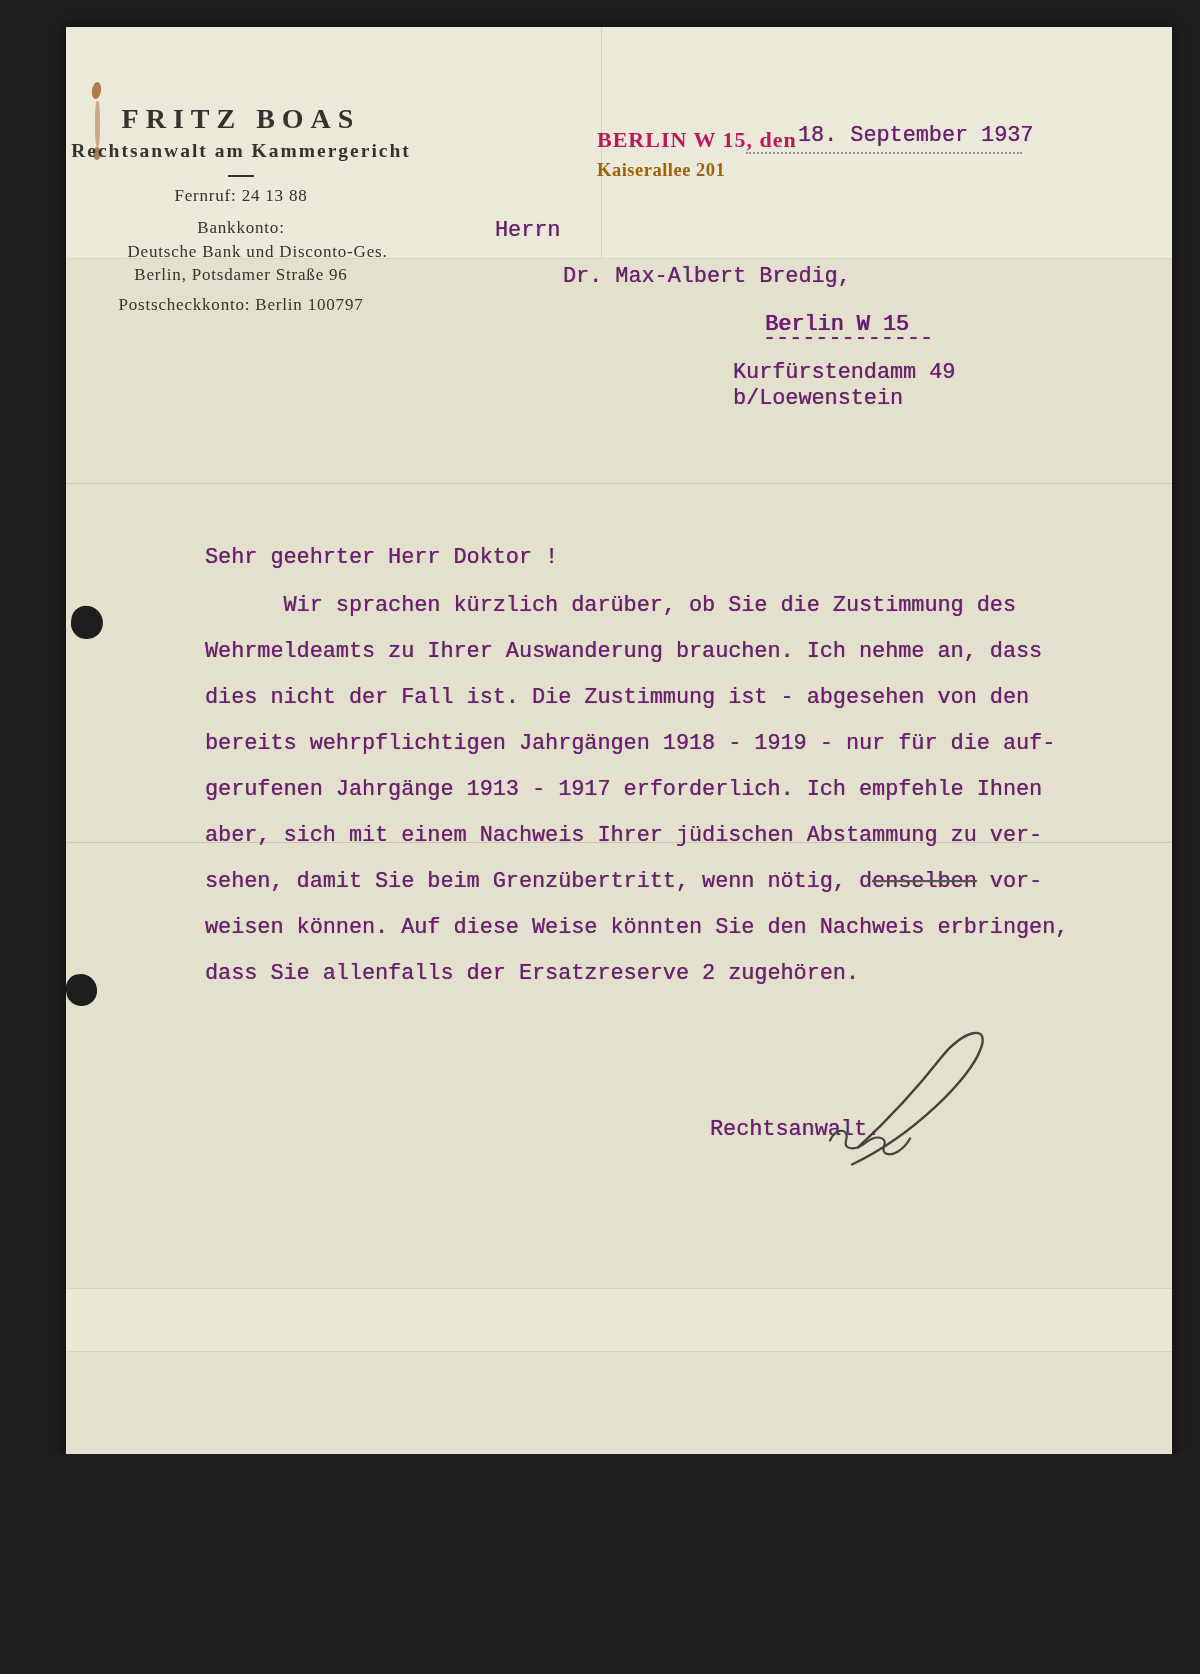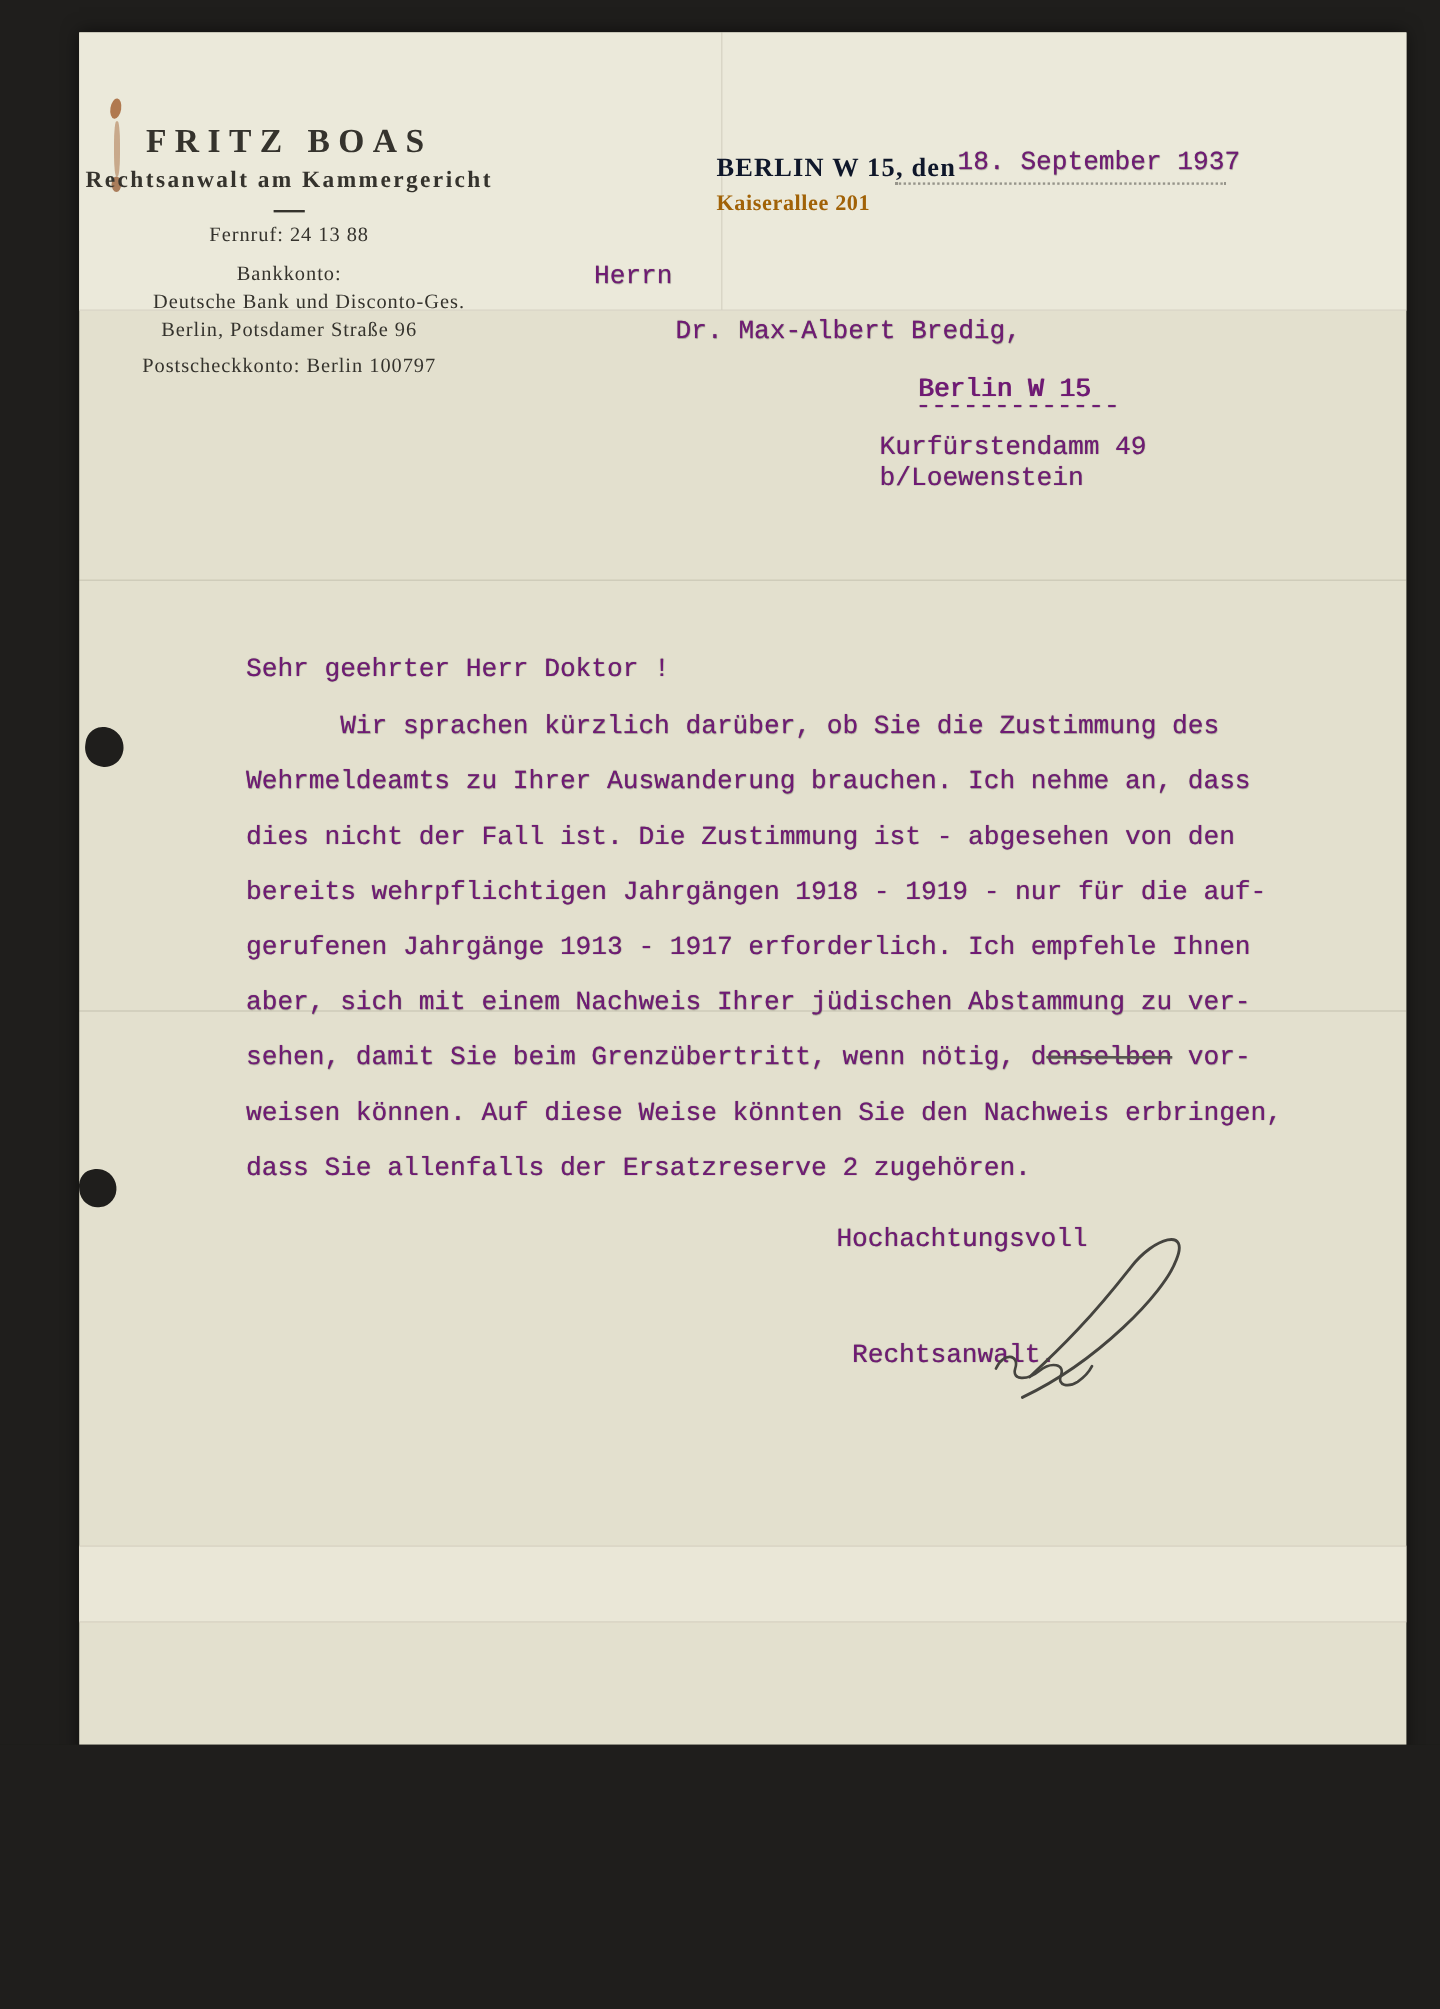--- a/index.html
+++ b/index.html
@@ -29,21 +29,21 @@
   .lh-title{font-size:19.5px;font-weight:700;letter-spacing:2px;margin-top:5px;}
   .lh-rule{width:26px;height:0;border-top:2px solid #35332d;margin:13px auto 9px auto;}
   .lh-line{font-size:17px;font-weight:400;letter-spacing:0.8px;}
   .lh-phone{margin-top:4px;}
   .lh-bank-label{margin-top:12px;}
   .lh-bank-name{margin-top:4px;padding-left:33px;}
   .lh-bank-addr{margin-top:3px;}
   .lh-postal{margin-top:10px;}
 
   .dl-place{position:absolute;left:531px;top:100px;font-size:22px;font-weight:700;
-            letter-spacing:1px;color:#0f172a;}
+            letter-spacing:1px;color:#be185d;}
   .dl-street{position:absolute;left:531px;top:133px;font-size:18.5px;font-weight:700;
             letter-spacing:0.5px;color:#a16207;}
   .dl-dots{position:absolute;left:680px;top:99px;width:276px;height:26px;
             border-bottom:2px dotted #97958b;}
   .dl-date{position:absolute;left:732px;top:96px;color:#8d8c84;}
 
   
   .typed{font-family:"Liberation Mono", monospace;font-size:21.8px;color:#701a75;
          white-space:pre;text-shadow:0 0 0.7px rgba(87,85,79,0.8), 0.4px 0.4px 0.6px rgba(60,58,54,0.35);}
   .r1{position:absolute;left:429px;top:191px;}
@@ -96,21 +96,20 @@
     <div class="r1 typed">Herrn</div>
     <div class="r2 typed">Dr. Max-Albert Bredig,</div>
     <div class="r3 typed">Berlin W 15</div>
     <div class="r3u typed">-------------</div>
     <div class="r4 typed">Kurfürstendamm 49</div>
     <div class="r5 typed">b/Loewenstein</div>
 
     <div class="greeting typed">Sehr geehrter Herr Doktor !</div>
     <div class="paragraph typed"><div class="tline"><span>      Wir sprachen kürzlich darüber, ob Sie die Zustimmung des</span></div><div class="tline"><span>Wehrmeldeamts zu Ihrer Auswanderung brauchen. Ich nehme an, dass</span></div><div class="tline"><span>dies nicht der Fall ist. Die Zustimmung ist - abgesehen von den</span></div><div class="tline"><span>bereits wehrpflichtigen Jahrgängen 1918 - 1919 - nur für die auf-</span></div><div class="tline"><span>gerufenen Jahrgänge 1913 - 1917 erforderlich. Ich empfehle Ihnen</span></div><div class="tline"><span>aber, sich mit einem Nachweis Ihrer jüdischen Abstammung zu ver-</span></div><div class="tline"><span>sehen, damit Sie beim Grenzübertritt, wenn nötig, d</span><span class="strike">enselben</span><span> vor-</span></div><div class="tline"><span>weisen können. Auf diese Weise könnten Sie den Nachweis erbringen,</span></div><div class="tline"><span>dass Sie allenfalls der Ersatzreserve 2 zugehören.</span></div></div>
 
-    <div class="valediction typed">Hochachtungsvoll</div>
     <div class="role typed">Rechtsanwalt.</div>
 
     <svg class="sig" viewBox="0 0 320 170" fill="none">
       <path d="M 172 142 C 235 112, 290 55, 300 28 C 312 0, 282 8, 262 34 C 230 75, 205 100, 178 125" stroke="#45443f" stroke-width="2.4" stroke-linecap="round"></path>
       <path d="M 150 118 c 6 -14 20 -12 16 0 c -3 10 10 10 20 2 c 10 -8 22 -6 18 4 c -3 8 6 10 14 5 c 6 -4 10 -9 12 -13" stroke="#45443f" stroke-width="2.2" stroke-linecap="round"></path>
     </svg>
 
     <div class="hole hole1"></div>
     <div class="hole hole2"></div>
   </div>

